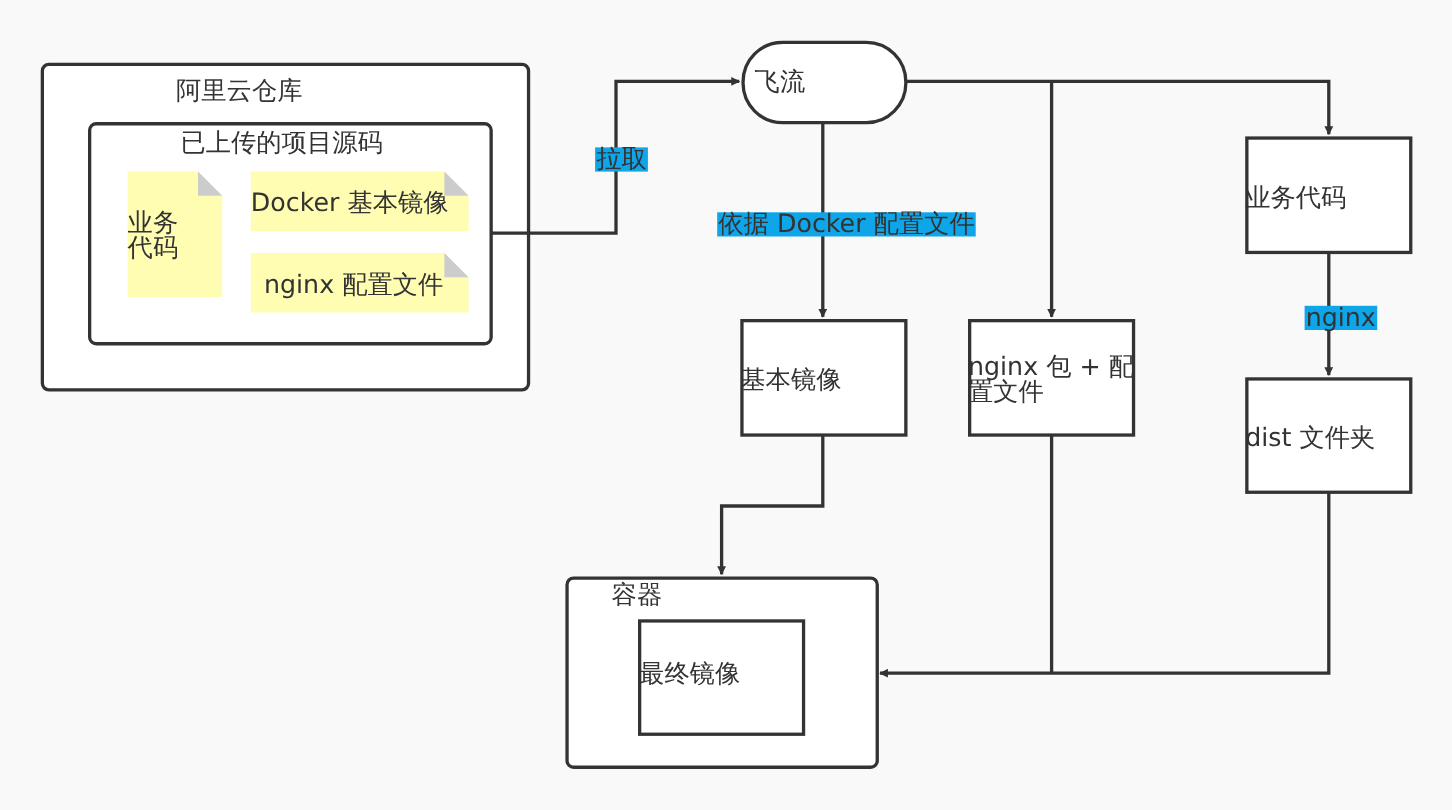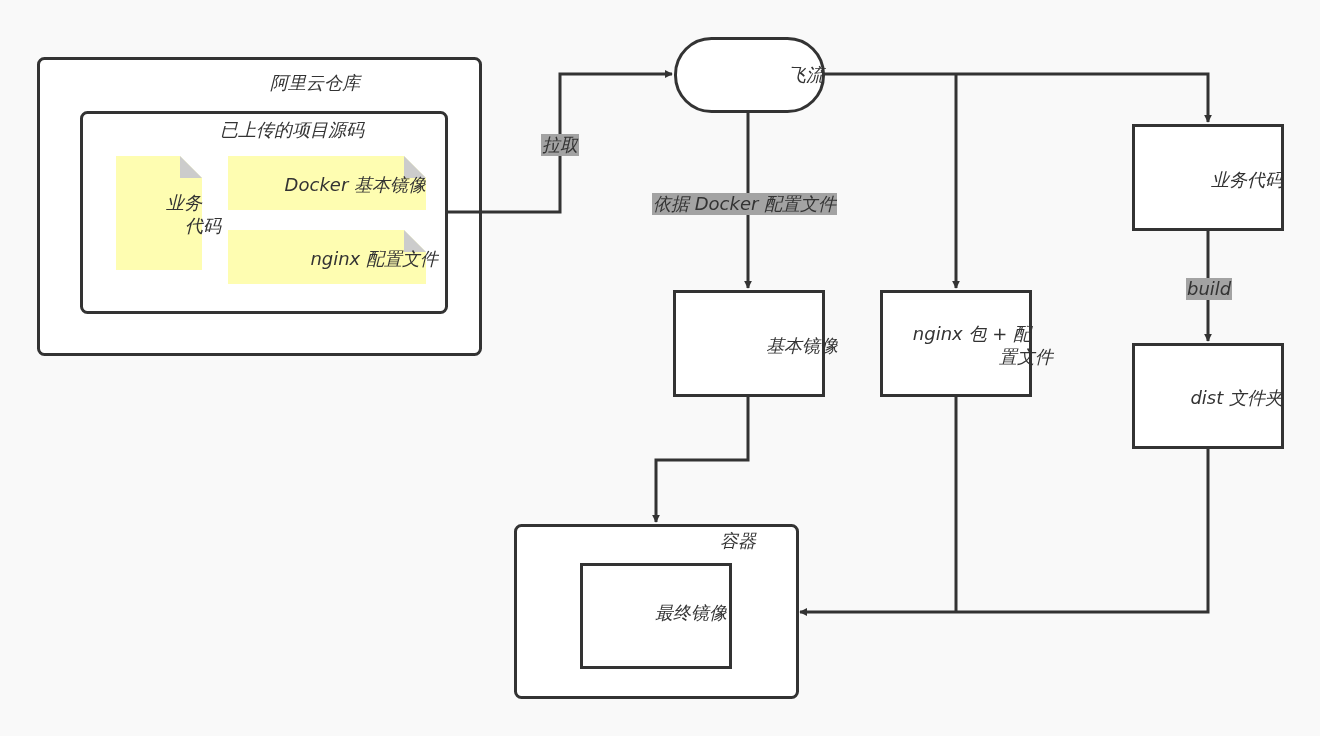--- a/index.html
+++ b/index.html
@@ -7,28 +7,27 @@
       width: 1320px; height: 736px;
       background: #f9f9f9;
       position: relative;
       overflow: hidden;
       font-family: "DejaVu Sans", "Liberation Sans", sans-serif;
       color: #333333;
     }
     #canvas { position: absolute; left: 0; top: 0; }
     .lbl {
       position: absolute;
-      font-size: 18px;
+      font-size: 23px;
       line-height: 22px;
       color: #333333;
-      text-align: right;
+      text-align: left;
       white-space: nowrap;
-      font-style: italic;
     }
-    .edge-lbl { background: #a3a3a3; padding: 0 1px; }
+    .edge-lbl { background: #0ea5e9; padding: 0 1px; }
   </style>
 </head>
 <body>
 
 <svg id="canvas" width="1320" height="736" viewBox="0 0 1320 736">
   <defs>
     <marker id="arrow" viewBox="0 0 10 10" refX="9" refY="5" markerWidth="8" markerHeight="8" markerUnits="userSpaceOnUse" orient="auto">
       <path d="M0,0 L10,5 L0,10 z" fill="#333333"></path>
     </marker>
   </defs>
@@ -72,23 +71,23 @@
 <div class="lbl" style="left:160px; top:72px; width:200px;">阿里云仓库</div>
 <div class="lbl" style="left:164px; top:119px; width:200px;">已上传的项目源码</div>
 
 <div class="lbl" style="left:116px; top:192px; width:86px;">业务</div>
 <div class="lbl" style="left:116px; top:215px; width:105px;">代码</div>
 <div class="lbl" style="left:228px; top:174px; width:198px;">Docker 基本镜像</div>
 <div class="lbl" style="left:228px; top:248px; width:198px;padding-left:12px;">nginx 配置文件</div>
 
 <div class="lbl edge-lbl" style="left:541px; top:134px;">拉取</div>
 <div class="lbl edge-lbl" style="left:652px; top:193px;">依据 Docker 配置文件</div>
-<div class="lbl edge-lbl" style="left:1186px; top:278px;">build</div>
+<div class="lbl edge-lbl" style="left:1186px; top:278px;">nginx</div>
 
-<div class="lbl" style="left:674px; top:64px; width:150px;">飞流</div>
+<div class="lbl" style="left:674px; top:64px; width:150px;padding-left:12px;">飞流</div>
 <div class="lbl" style="left:673px; top:335px; width:165px;">基本镜像</div>
 <div class="lbl" style="left:880px; top:323px; width:151px;">nginx 包 + 配</div>
 <div class="lbl" style="left:880px; top:346px; width:173px;">置文件</div>
 <div class="lbl" style="left:1132px; top:169px; width:151px;">业务代码</div>
 <div class="lbl" style="left:1132px; top:387px; width:151px;">dist 文件夹</div>
 
 <div class="lbl" style="left:556px; top:530px; width:200px;">容器</div>
 <div class="lbl" style="left:581px; top:602px; width:146px;">最终镜像</div>
 
 </body></html>

